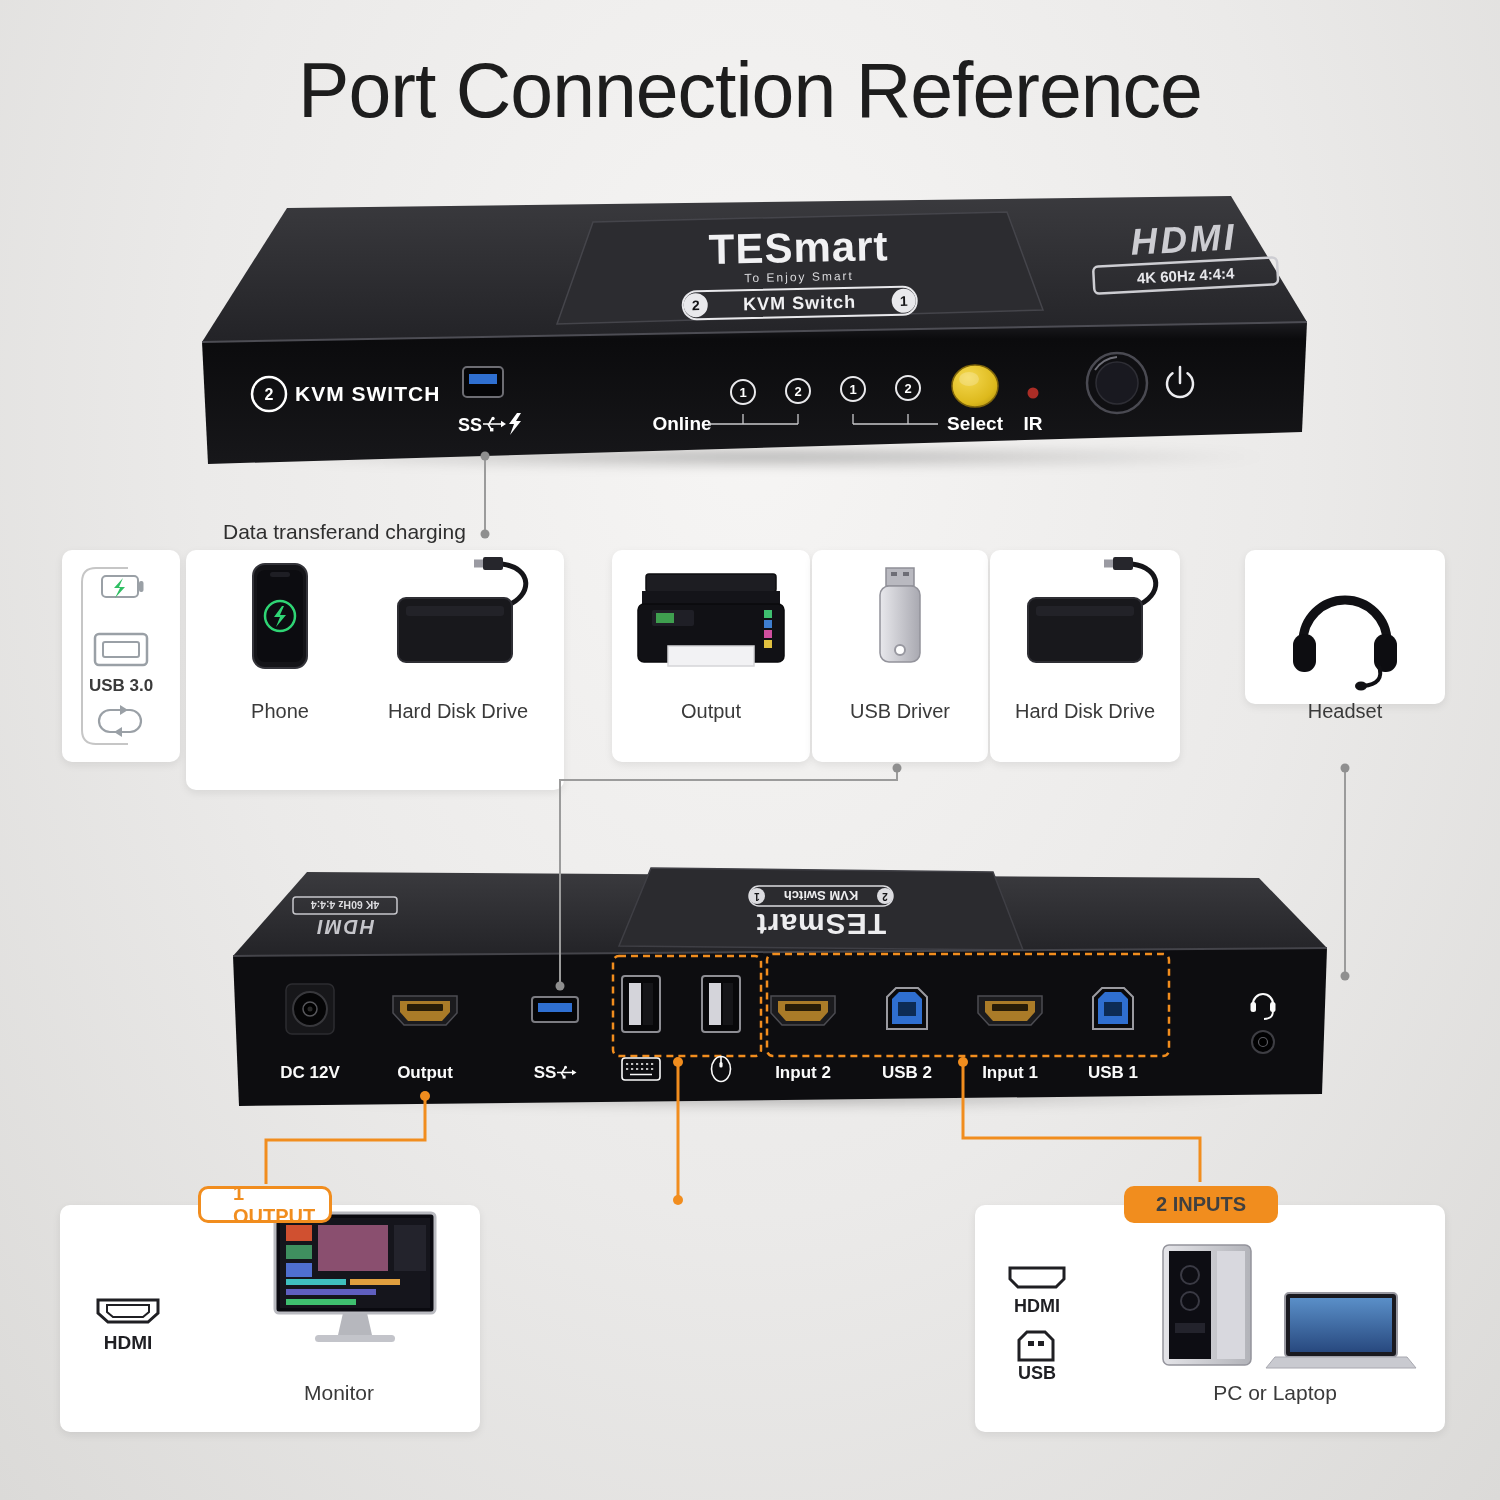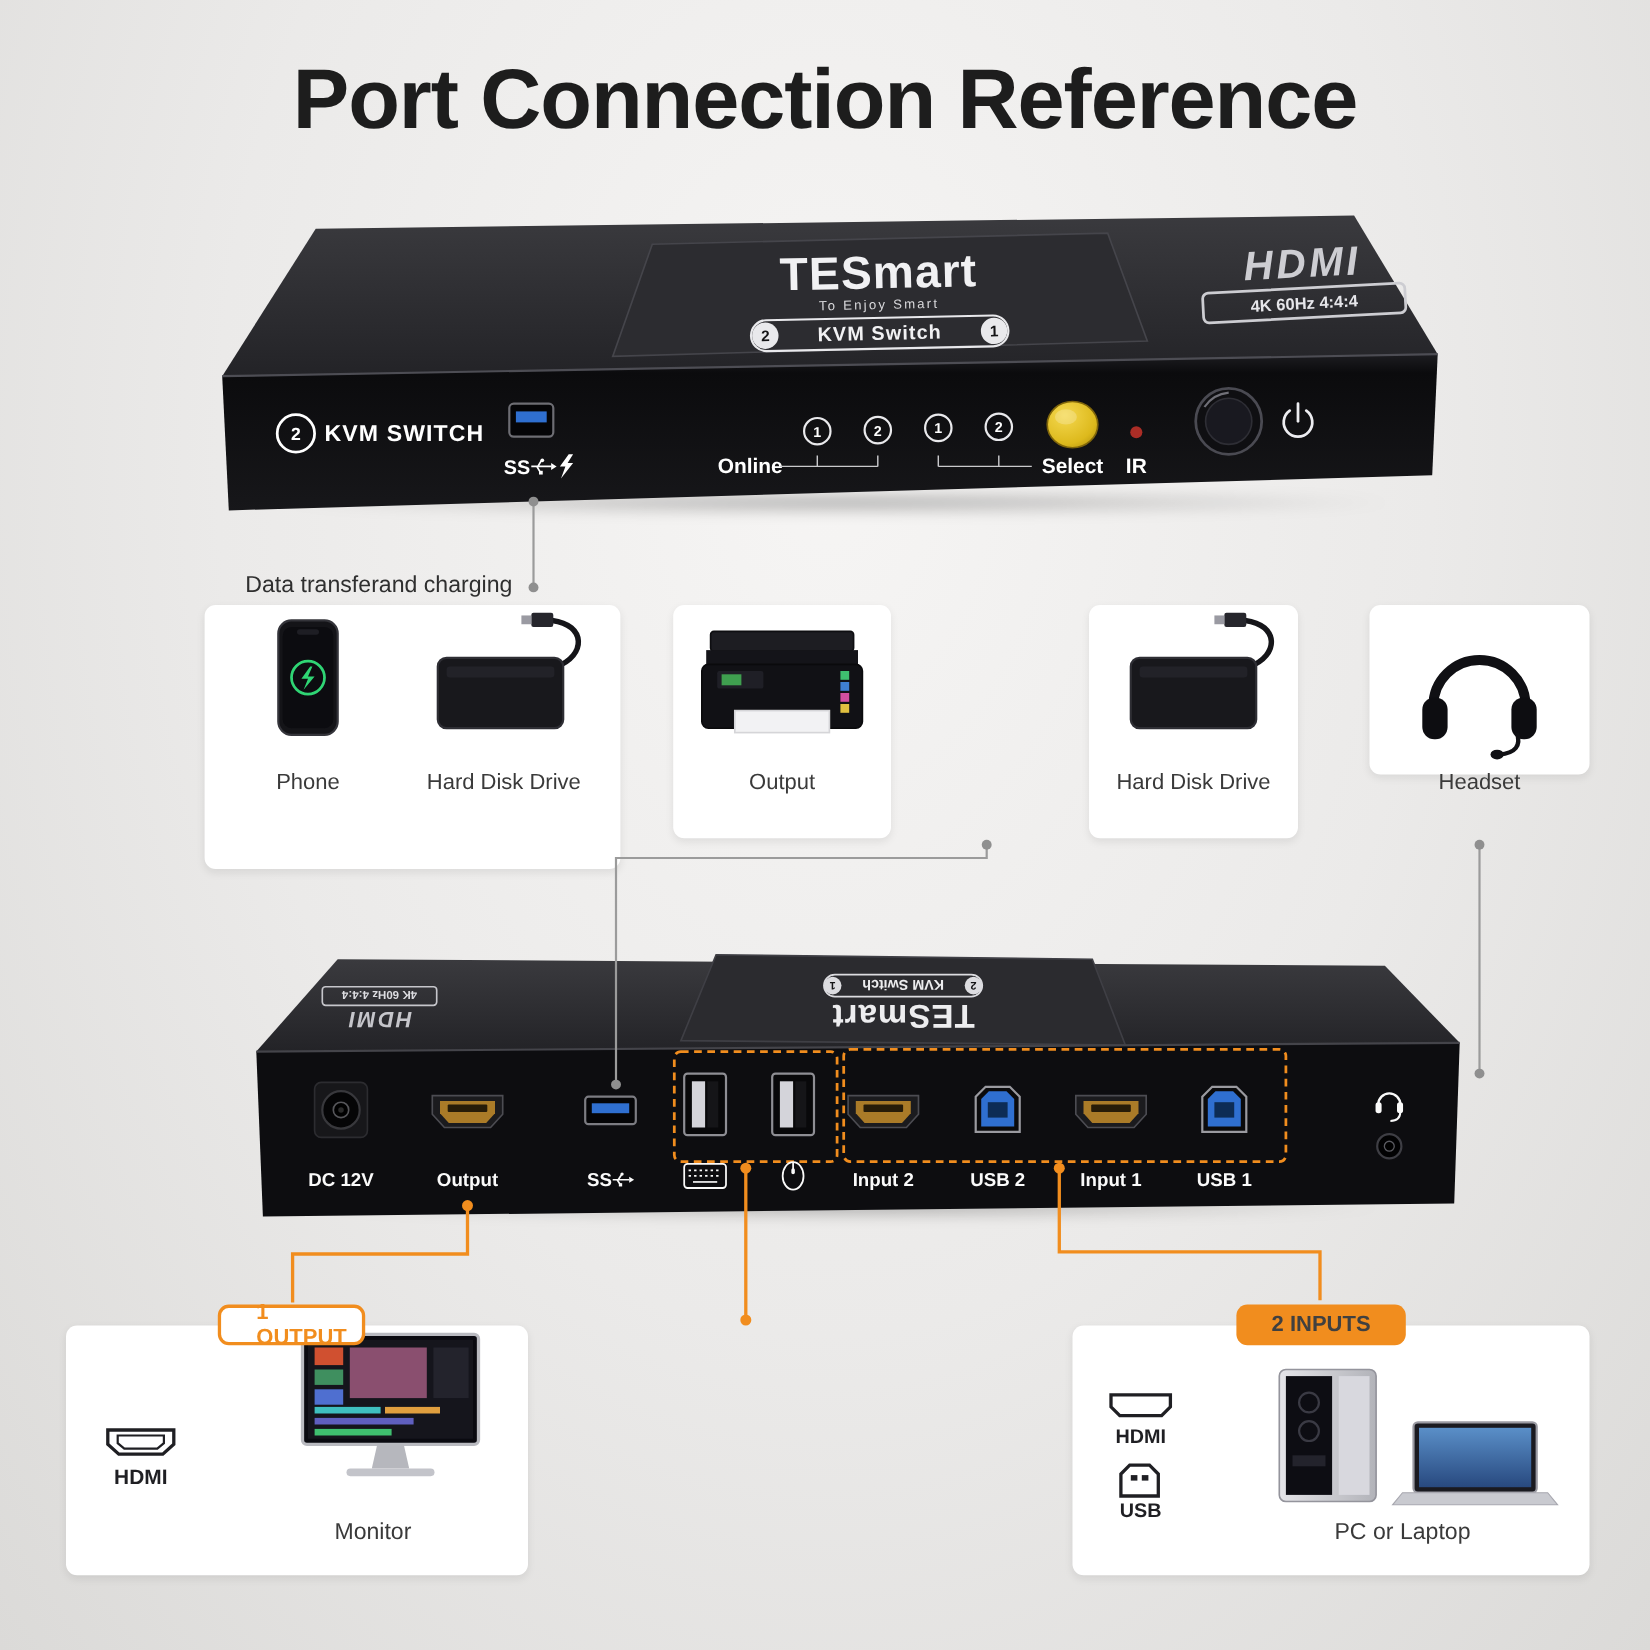--- a/index.html
+++ b/index.html
@@ -2,21 +2,21 @@
 <html><head>
 <meta charset="utf-8">
 <style>
   * { margin:0; padding:0; box-sizing:border-box; }
   html,body { width:1500px; height:1500px; }
   body { font-family:"Liberation Sans", sans-serif; }
   .page { position:relative; width:1500px; height:1500px; overflow:hidden;
           background: radial-gradient(ellipse at 50% 28%, #f6f5f4 0%, #ebeae9 52%, #dbdad8 100%); }
   .abs { position:absolute; display:block; }
   .title { position:absolute; top:46px; left:0; width:1500px; text-align:center;
-           font-size:77px; font-weight:700; color:#1d1d1d; letter-spacing:-1px; }
+           font-size:77px; font-weight:400; color:#1d1d1d; letter-spacing:-1px; }
   .callout-text { position:absolute; font-size:21px; color:#2f2f2f;margin-left:40px; }
   .card { position:absolute; background:#ffffff; border-radius:10px;
           box-shadow:0 3px 8px rgba(0,0,0,0.08); }
   .lbl { position:absolute; font-size:20px; color:#3a3a3a; text-align:center; }
   .pill { position:absolute; display:flex; align-items:center; justify-content:center;
           font-weight:bold; font-size:20px; border-radius:10px; }
   .pill-outline { background:#ffffff; border:3px solid #F18D1E; color:#F18D1E;padding-left:32px; }
   .pill-solid { background:#F18D1E; color:#404040; }
   .shadow { position:absolute; background:radial-gradient(ellipse at center, rgba(0,0,0,0.30), rgba(0,0,0,0) 70%);
             filter:blur(6px); }
@@ -118,20 +118,40 @@
       <path d="M910,182 a30,30 0 0 1 22,-13" stroke="#707078" stroke-width="2" fill="none"></path>
     </g>
     <g>
       <path d="M987.5,185.3 A13,13 0 1 0 1002.5,185.3" stroke="#ececf0" stroke-width="2.5" fill="none" stroke-linecap="round"></path>
       <line x1="995" y1="179" x2="995" y2="195" stroke="#ececf0" stroke-width="2.5" stroke-linecap="round"></line>
     </g>
   </svg>
 
   <div class="callout-text" style="left:183px;top:520px">Data transferand charging</div>
 
+  <div class="card" style="left:62px;top:550px;width:118px;height:212px">
+    <svg width="118" height="212" viewBox="0 0 118 212">
+      <path d="M66,18 H34 Q20,18 20,32 V180 Q20,194 34,194 H66" stroke="#c6c6c6" stroke-width="2" fill="none"></path>
+      <g>
+        <rect x="40" y="26" width="36" height="21" rx="4" fill="#ffffff" stroke="#9aa0a6" stroke-width="2"></rect>
+        <rect x="77" y="31" width="4.5" height="11" rx="2" fill="#9aa0a6"></rect>
+        <path d="M61,28 l-9,10 h6 l-5,10 l10,-11 h-6 l4,-9 z" fill="#2fbf63"></path>
+      </g>
+      <g>
+        <rect x="33" y="84" width="52" height="31" rx="4" fill="#ffffff" stroke="#9aa0a6" stroke-width="2.5"></rect>
+        <rect x="41" y="92" width="36" height="15" rx="2" fill="none" stroke="#9aa0a6" stroke-width="2"></rect>
+      </g>
+      <text x="59" y="141" text-anchor="middle" font-size="17" font-weight="bold" fill="#3a3a3a">USB 3.0</text>
+      <g>
+        <path d="M48,160 h20 a11,11 0 0 1 0,22 h-20 a11,11 0 0 1 0,-22 z" stroke="#9aa0a6" stroke-width="2.2" fill="none"></path>
+        <path d="M58,155 l8,5 -8,5 z" fill="#9aa0a6"></path>
+        <path d="M60,177 l-8,5 8,5 z" fill="#9aa0a6"></path>
+      </g>
+    </svg>
+  </div>
 
   <div class="card" style="left:186px;top:550px;width:378px;height:240px">
     <svg width="378" height="145" viewBox="0 0 378 145">
       <g>
         <rect x="67" y="14" width="54" height="104" rx="12" fill="#141418" stroke="#34343a" stroke-width="2"></rect>
         <rect x="71" y="20" width="46" height="92" rx="8" fill="#0c0c10"></rect>
         <rect x="84" y="22" width="20" height="5" rx="2.5" fill="#1e1e24"></rect>
         <circle cx="94" cy="66" r="15" fill="none" stroke="#2fd574" stroke-width="2.5"></circle>
         <path d="M96,56 l-8,11 h6 l-4,10 l10,-12 h-6 l4,-9 z" fill="#2fd574"></path>
       </g>
@@ -158,20 +178,38 @@
         <rect x="152" y="60" width="8" height="8" fill="#3fbf6f"></rect>
         <rect x="152" y="70" width="8" height="8" fill="#3f7fd0"></rect>
         <rect x="152" y="80" width="8" height="8" fill="#d04f9f"></rect>
         <rect x="152" y="90" width="8" height="8" fill="#e0c040"></rect>
         <rect x="56" y="96" width="86" height="20" fill="#f2f2f4" stroke="#d5d5d8" stroke-width="1.5"></rect>
       </g>
     </svg>
     <div class="lbl" style="left:0;top:150px;width:198px">Output</div>
   </div>
 
+  <div class="card" style="left:812px;top:550px;width:176px;height:212px">
+    <svg width="176" height="145" viewBox="0 0 176 145">
+      <defs>
+        <linearGradient id="gSilver" x1="0" y1="0" x2="1" y2="0">
+          <stop offset="0" stop-color="#e8e8ec"></stop>
+            <stop offset="1" stop-color="#a9a9b1"></stop>
+        </linearGradient>
+      </defs>
+      <g>
+        <rect x="74" y="18" width="28" height="18" fill="#b9b9c0" stroke="#8e8e96" stroke-width="1.5"></rect>
+        <rect x="79" y="22" width="6" height="4" fill="#6e6e76"></rect>
+        <rect x="91" y="22" width="6" height="4" fill="#6e6e76"></rect>
+        <rect x="68" y="36" width="40" height="76" rx="9" fill="url(#gSilver)" stroke="#93939b" stroke-width="1.5"></rect>
+        <circle cx="88" cy="100" r="5" fill="#ffffff" stroke="#9898a0" stroke-width="2"></circle>
+      </g>
+    </svg>
+    <div class="lbl" style="left:0;top:150px;width:176px">USB Driver</div>
+  </div>
 
   <div class="card" style="left:990px;top:550px;width:190px;height:212px">
     <svg width="190" height="145" viewBox="0 0 190 145">
       <g>
         <path d="M146,56 C173,46 173,18 142,14" stroke="#151519" stroke-width="5" fill="none"></path>
         <rect x="123" y="7" width="20" height="13" rx="2" fill="#26262c"></rect>
         <rect x="114" y="9.5" width="9" height="8" fill="#9a9aa2"></rect>
         <rect x="38" y="48" width="114" height="64" rx="8" fill="#18181c" stroke="#2e2e34" stroke-width="2"></rect>
         <rect x="46" y="56" width="98" height="10" rx="3" fill="#222228"></rect>
       </g>

